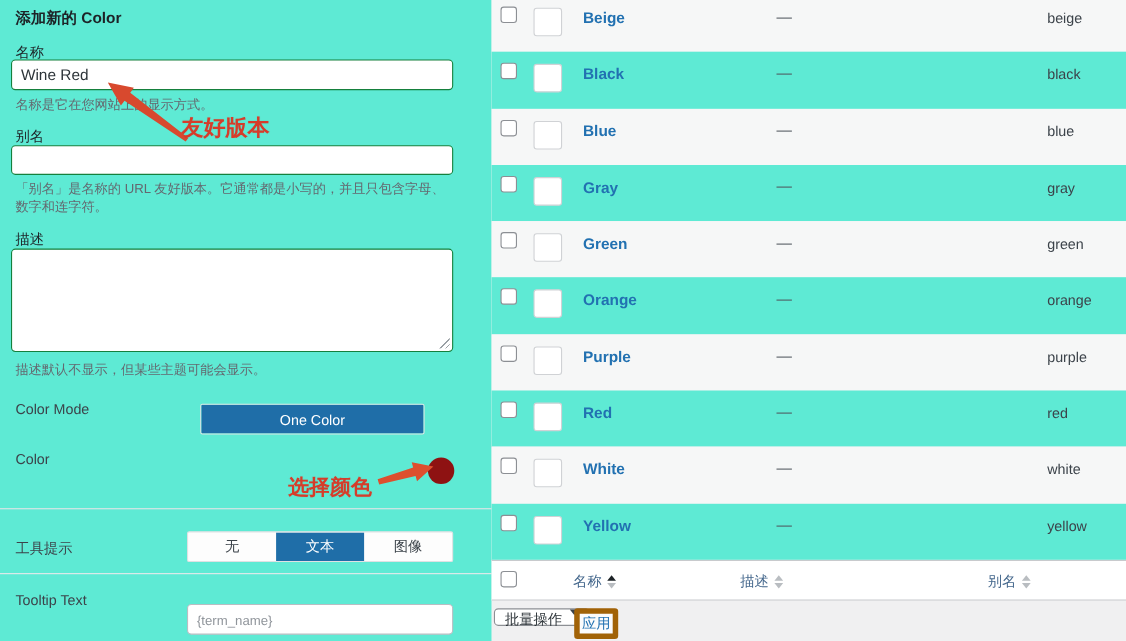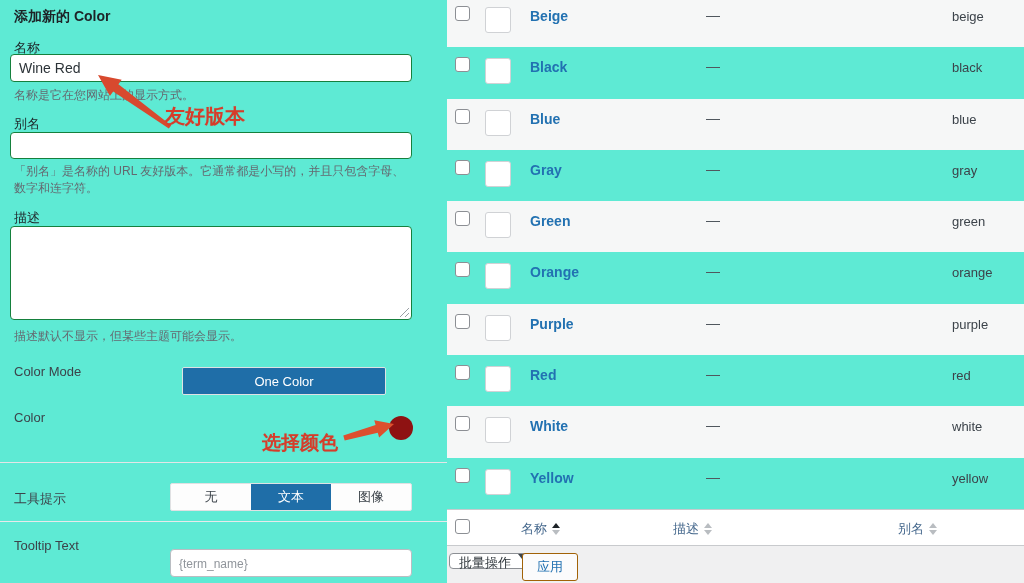--- a/index.html
+++ b/index.html
@@ -57,22 +57,22 @@
             border-bottom:5px solid #b9bdc1; }
   .tri-dn { width:0; height:0; border-left:4px solid transparent; border-right:4px solid transparent;
             border-top:5px solid #b9bdc1; }
   .sorted-asc .tri-up { border-bottom-color:#1d2327; }
 
   #bulk-select { position:absolute; left:2px; top:553px; height:16px; background:#fff;
                  border:1px solid #8c8f94; border-radius:4px; display:flex; 
                  gap:7px; padding:0 9px; font-size:13px; color:#2c3338; cursor:pointer; white-space:nowrap; }
   .chev { width:0; height:0; border-left:4px solid transparent; border-right:4px solid transparent;
           border-top:5px solid #3c434a; }
-  #apply-btn { position:absolute; left:75px; top:553px; height:28px; padding:0 14px; background:#fbfbfc;
-               border:1px solid #a16207; border-radius:3px; font-size:13px; color:#2271b1;
+  #apply-btn { position:absolute; left:75px; top:553px; height:28px; padding:0 2px; background:#fbfbfc;
+               border:5px solid #a16207; border-radius:3px; font-size:13px; color:#2271b1;
                cursor:pointer; font-family:"Liberation Sans",sans-serif; white-space:nowrap; }
   svg.arrow { position:absolute; pointer-events:none; }
 </style>
 </head>
 <body>
 
 <div id="screen">
 
   <div id="form-panel">
 

